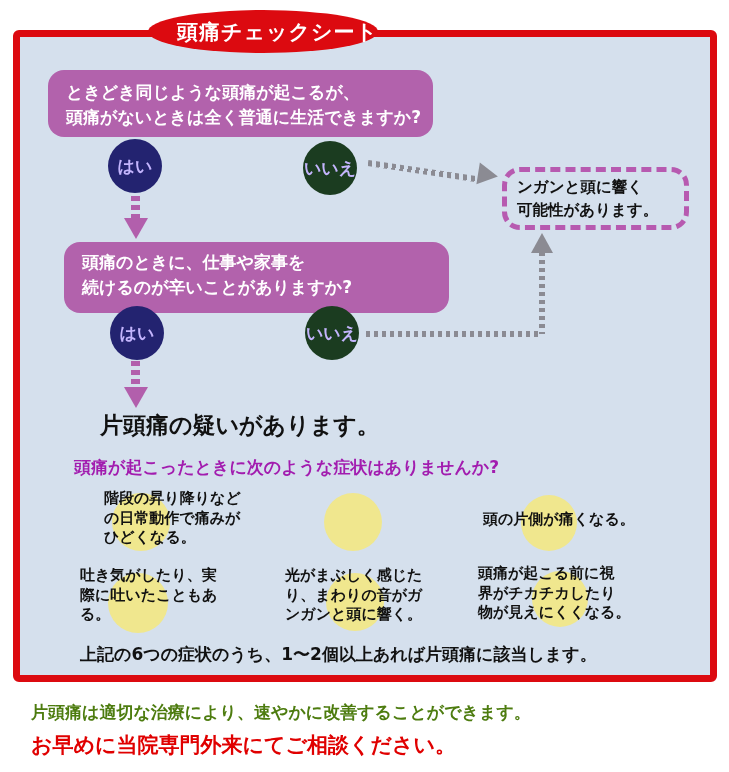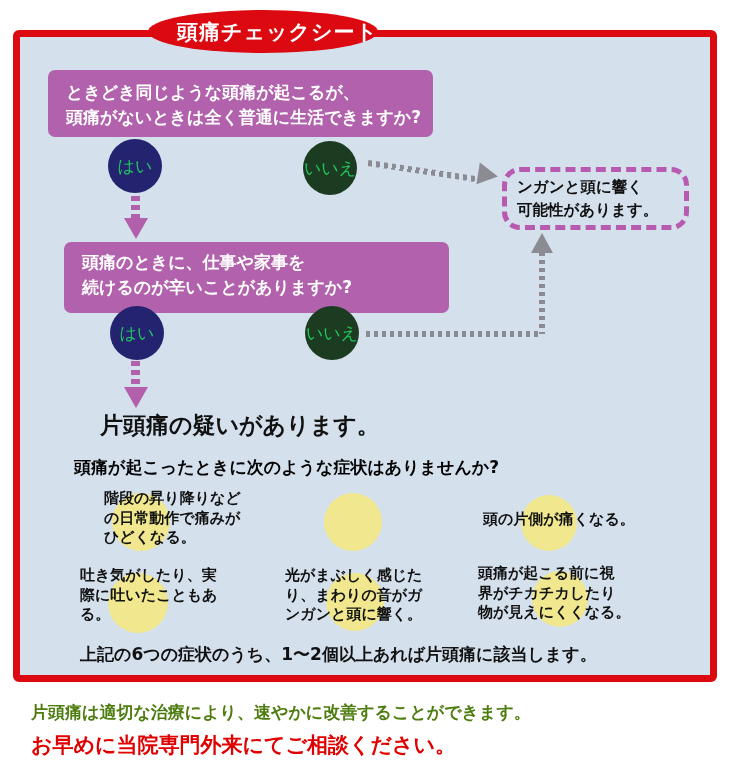--- a/index.html
+++ b/index.html
@@ -18,31 +18,31 @@
 
   
   .title-ellipse{
     left:148px;top:10px;width:230px;height:43px;background:#dc0a10;
     border-radius:50%;display:flex;align-items:center;justify-content:flex-end;
     color:#ffffff;font-size:21px;font-weight:bold;z-index:6;letter-spacing:1px;
   }
 
   
   .qbox{
-    width:385px;background:#b262ac;border-radius:7px;color:#ffffff;
+    width:385px;background:#b262ac;border-radius:16px;color:#ffffff;
     font-size:17px;line-height:25px;font-weight:bold;box-sizing:border-box;
     padding:8px 10px 8px 18px;z-index:3;
   }
   .q1{left:48px;top:70px;height:67px;padding-top:10px;}
   .q2{left:64px;top:242px;height:71px;}
 
   
   .circle{
     width:54px;height:54px;border-radius:50%;display:flex;align-items:center;
-    justify-content:center;color:#22c55e;font-size:17px;font-weight:normal;z-index:3;
+    justify-content:center;color:#c4b5fd;font-size:17px;font-weight:bold;z-index:3;
   }
   .yes{background:#232370;}
   .no{background:#1b3c20;}
   .yes1{left:108px;top:139px;}
   .no1{left:303px;top:141px;}
   .yes2{left:110px;top:306px;}
   .no2{left:305px;top:306px;}
 
   
   .pdash{width:9px;background:repeating-linear-gradient(180deg,#b25fac 0 5px,rgba(0,0,0,0) 5px 9px);}
@@ -65,21 +65,21 @@
 
   
   .dashed-box{
     left:502px;top:167px;width:187px;height:63px;box-sizing:border-box;
     border:5px dashed #b75ab0;border-radius:18px;display:flex;align-items:center;
     color:#111;font-size:15.5px;line-height:23px;font-weight:bold;
     padding-left:10px;z-index:3;
   }
 
   .h-suspect{left:100px;top:410px;color:#111;font-size:23px;font-weight:bold;}
-  .h-intro{left:74px;top:456px;color:#000000;font-size:17px;font-weight:bold;text-align:center;}
+  .h-intro{left:74px;top:456px;color:#a21caf;font-size:17px;font-weight:bold;text-align:center;}
 
   
   .ycircle{border-radius:50%;background:#f0e78e;z-index:1;}
   .yc1{left:112px;top:493px;width:58px;height:58px;}
   .yc2{left:324px;top:493px;width:58px;height:58px;}
   .yc3{left:521px;top:495px;width:56px;height:56px;}
   .yc4{left:108px;top:573px;width:60px;height:60px;}
   .yc5{left:326px;top:573px;width:58px;height:58px;}
   .yc6{left:532px;top:571px;width:56px;height:56px;}
 

